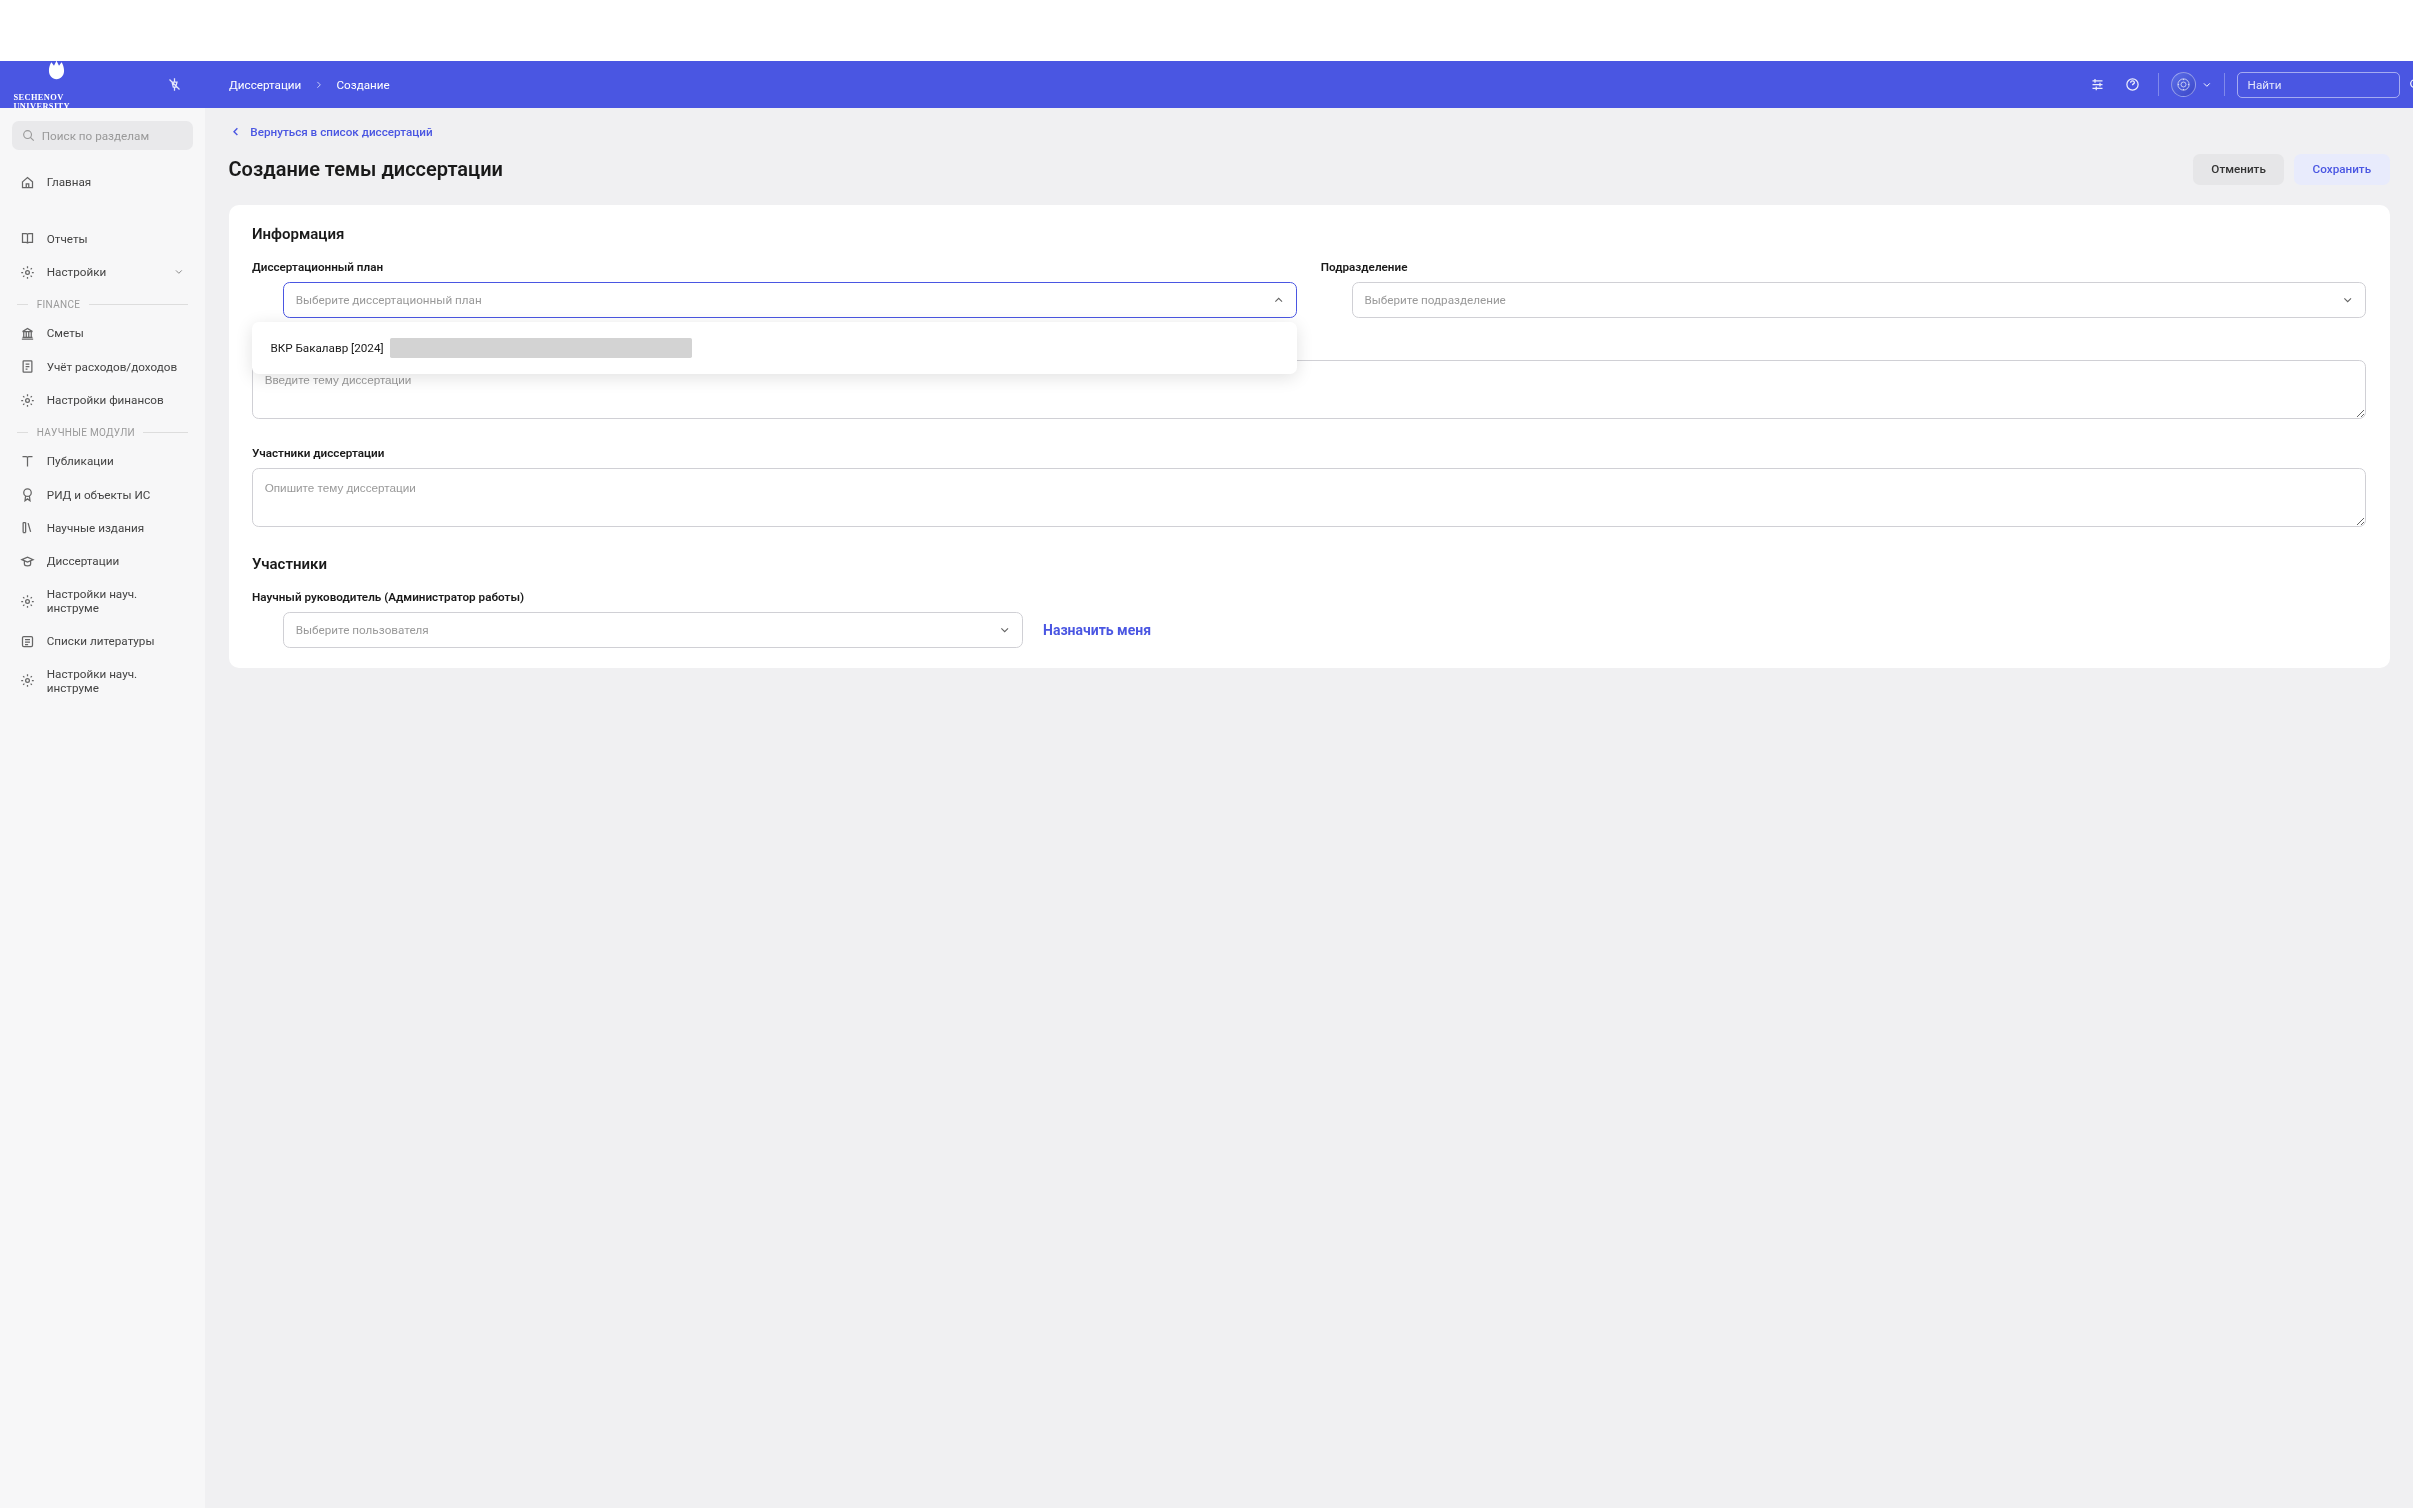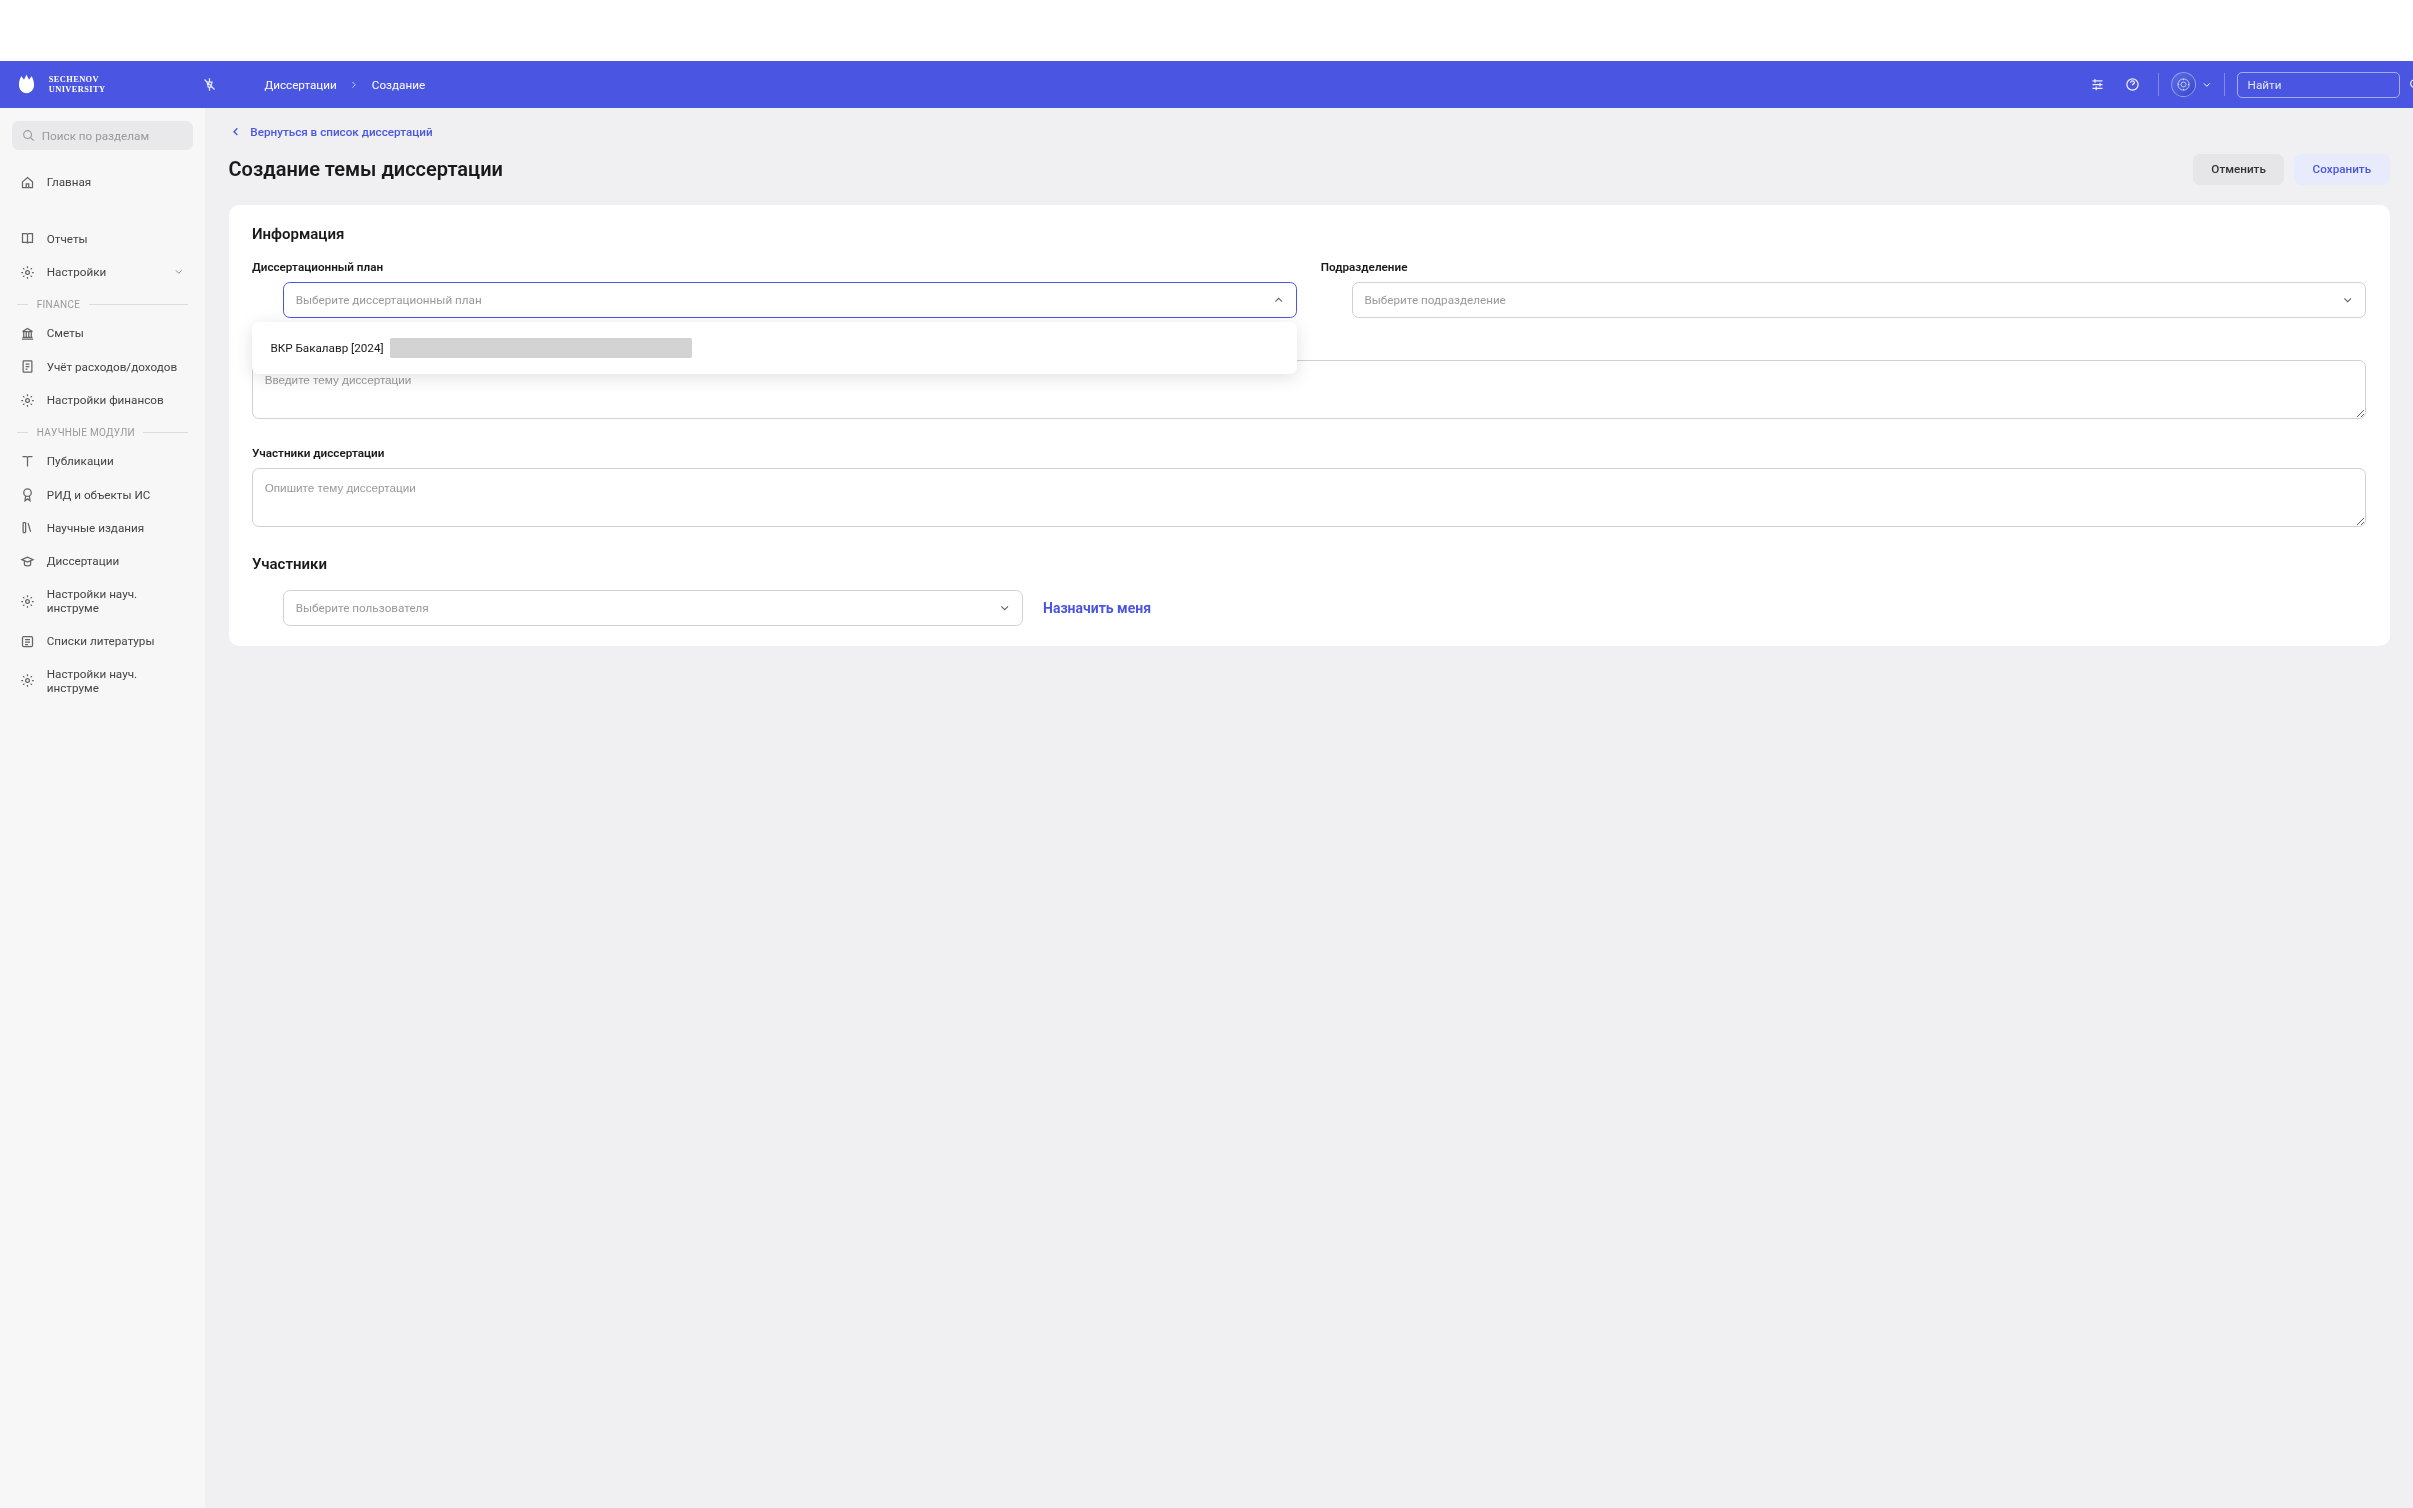--- a/index.html
+++ b/index.html
@@ -8,21 +8,21 @@
     .top-header {
       background: #4a56e2;
       height: 47px;
       display: flex;
       align-items: center;
       padding: 0 13.4px;
       gap: 17px;
       margin-top: 61px;
     }
     
-    .logo-section { display: flex; align-items: center; gap: 8.4px; color: white; }
+    .logo-section { display: flex; align-items: flex-end; gap: 8.4px; color: white; flex-direction: column; }
     .logo-icon { width: 27px; height: 27px; display: flex; align-items: center; justify-content: center; }
     .logo-text { font-size: 8.4px; font-weight: 600; line-height: 1.1; letter-spacing: 0.4px; font-family: Georgia, serif; }
     
     .pin-btn { background: transparent; border: none; color: rgba(255,255,255,0.85); cursor: pointer; padding: 5px; margin-left: 75px; }
     
     .breadcrumb { display: flex; align-items: center; gap: 11.7px; color: white; font-size: 11.7px; margin-left: 25px; }
     .breadcrumb-item { cursor: pointer; }
     .breadcrumb-sep { color: rgba(255,255,255,0.7); }
     
     .header-right { margin-left: auto; display: flex; align-items: center; gap: 6.7px; }
@@ -371,20 +371,21 @@
         <textarea class="textarea-input" placeholder="Введите тему диссертации" style=""></textarea>
       </div>
 
       <div class="form-group" style="margin-bottom:23.5px">
         <label class="form-label">Участники диссертации</label>
         <textarea class="textarea-input" placeholder="Опишите тему диссертации" style=""></textarea>
       </div>
 
       <div class="participants-section">
         <h2 class="section-title">Участники</h2>
+        <label class="form-label">Научный руководитель (Администратор работы)</label>
         <div class="participant-row">
           <div class="select-wrap">
             <button class="select-input">
               <span class="placeholder">Выберите пользователя</span>
             </button>
             <span class="select-arrow">
               <svg width="13.4" height="13.4" viewBox="0 0 24 24" fill="none" stroke="currentColor" stroke-width="2">
                   <path d="M6 9 L12 15 L18 9"></path>
                 </svg>
             </span>

